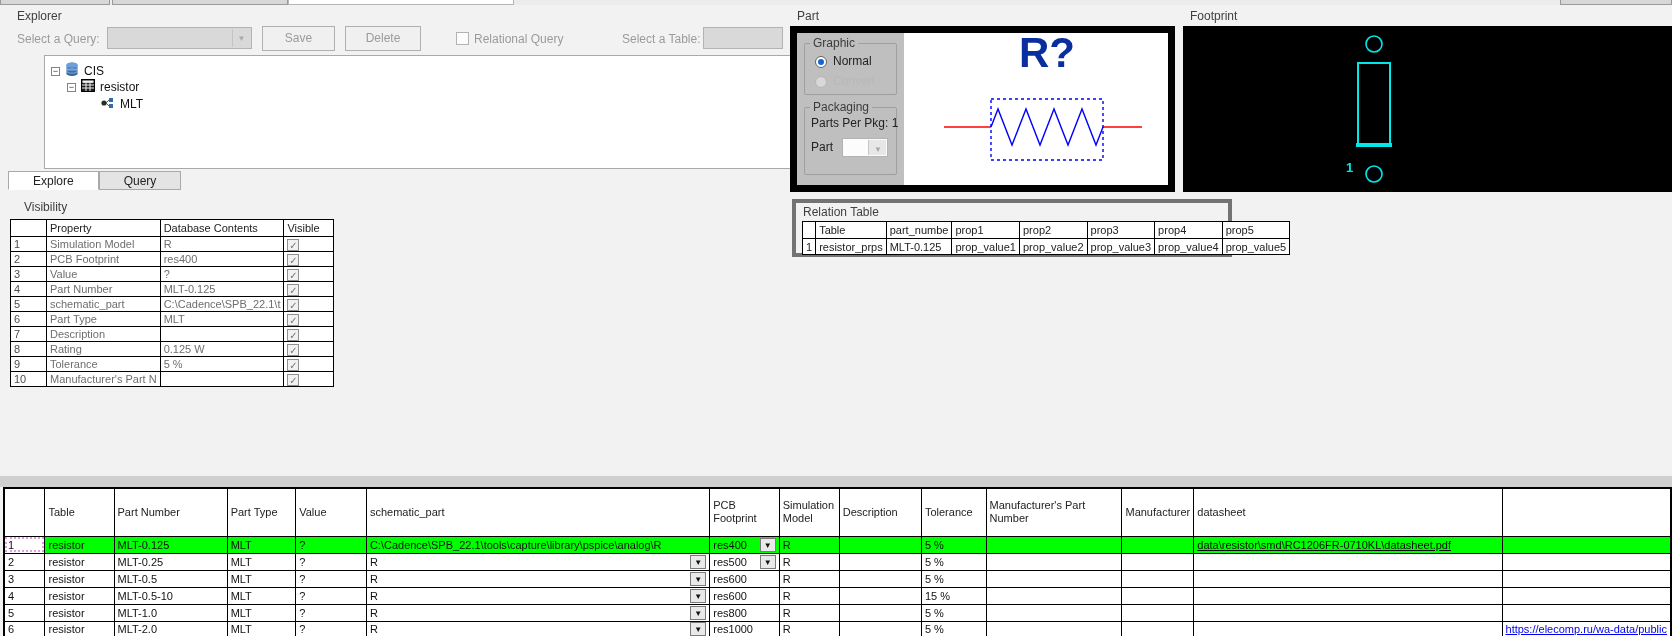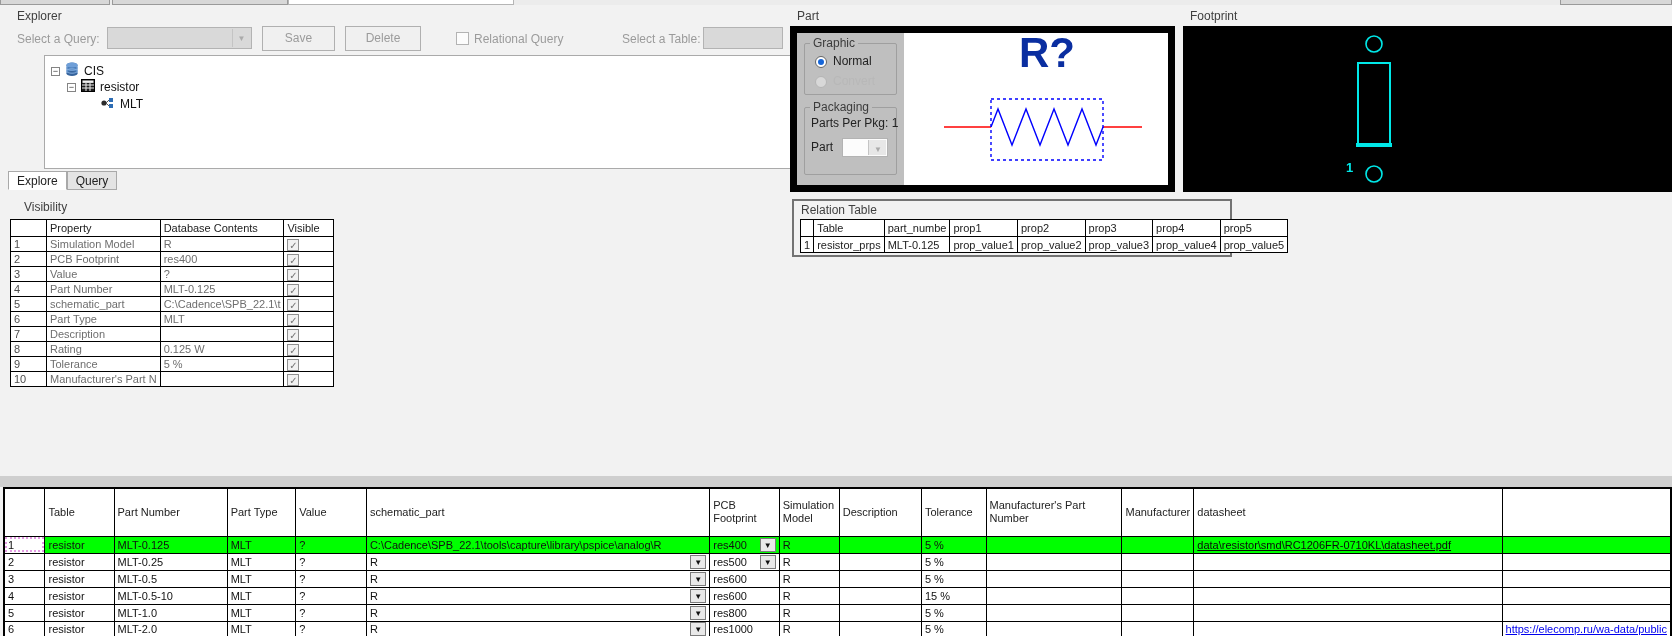--- a/index.html
+++ b/index.html
@@ -21,21 +21,21 @@
                 font-size:8px;line-height:19px;text-align:center;border-left:1px solid #c4c4c4;}
   .wbtn{position:absolute;top:0;height:25px;background:#f0f0f0;border:1px solid #b0b0b0;color:#9b9b9b;
         text-align:center;line-height:23px;padding:0 9px;box-sizing:border-box;}
   .cb{position:absolute;top:6px;width:13px;height:13px;background:#fcfcfc;border:1px solid #b3b3b3;box-sizing:border-box;}
   .treebox{position:absolute;left:8px;top:55px;width:775px;height:114px;background:#ffffff;border:1px solid #aaaaaa;box-sizing:border-box;margin-left:36px;}
   .titem{position:absolute;height:16px;line-height:16px;color:#111;white-space:nowrap;}
   .expander{display:inline-block;width:9px;height:9px;border:1px solid #848484;background:#fff;color:#333;
             font-size:9px;line-height:7px;text-align:center;vertical-align:middle;margin-right:5px;box-sizing:border-box;}
   .ticon{display:inline-block;vertical-align:middle;margin-right:5px;}
   .tabs{position:absolute;left:8px;top:171px;height:20px;}
-  .tab{display:inline-block;height:19px;line-height:18px;padding:0 8px;border:1px solid #a9a9a9;background:#e4e4e4;
+  .tab{display:inline-block;height:19px;line-height:18px;padding:0 24px;border:1px solid #a9a9a9;background:#e4e4e4;
        color:#222;box-sizing:border-box;}
   .tab.active{background:#ffffff;border-bottom-color:#ffffff;font-weight:normal;}
 
   
   .part-content{position:absolute;left:790px;top:26px;width:385px;height:166px;border:7px solid #000000;
                 background:#bfbfbf;box-sizing:border-box;}
   .part-controls{position:absolute;left:0;top:0;width:107px;height:100%;background:#bfbfbf;}
   .groupbox{position:absolute;left:7px;width:93px;border:1px solid #9f9f9f;border-radius:2px;box-sizing:border-box;}
   .groupbox .gb-label{position:absolute;left:5px;top:-8px;background:#bfbfbf;padding:0 3px;color:#3c3c3c;}
   .radio{display:inline-block;width:12px;height:12px;border-radius:50%;border:1px solid #666;background:#fff;
@@ -57,21 +57,21 @@
   .wtbl th{font-weight:normal;text-align:left;background:#fff;}
 
   .vis-table{position:absolute;left:10px;top:219px;}
   .vis-table th{height:17px;}
   .vis-table td{height:15px;color:#6e6e6e;}
   .vis-table td.rownum{color:#4d4d4d;}
   .chk{display:inline-block;width:12px;height:12px;border:1px solid #8f8f8f;background:#f1f1f1;color:#757575;
        font-size:10px;line-height:11px;text-align:center;vertical-align:middle;box-sizing:border-box;}
 
   
-  .relation-box{position:absolute;left:792px;top:199px;width:440px;height:58px;border:2px solid #737373;
+  .relation-box{position:absolute;left:792px;top:199px;width:440px;height:58px;border:4px solid #737373;
                 box-sizing:border-box;background:#f2f2f2;}
   .relation-label{position:absolute;left:7px;top:2px;color:#3f3f3f;}
   .rel-table{position:absolute;left:6px;top:18px;}
   .rel-table th{height:17px;}
   .rel-table td{height:16px;color:#222;}
 
   
   .band{position:absolute;left:0;top:476px;width:1672px;height:11px;background:#cfcfcf;}
   .parts-table{position:absolute;left:3px;top:487px;border:2px solid #000;}
   .parts-table th{height:48px;white-space:normal;word-wrap:break-word;line-height:13px;vertical-align:middle;}

